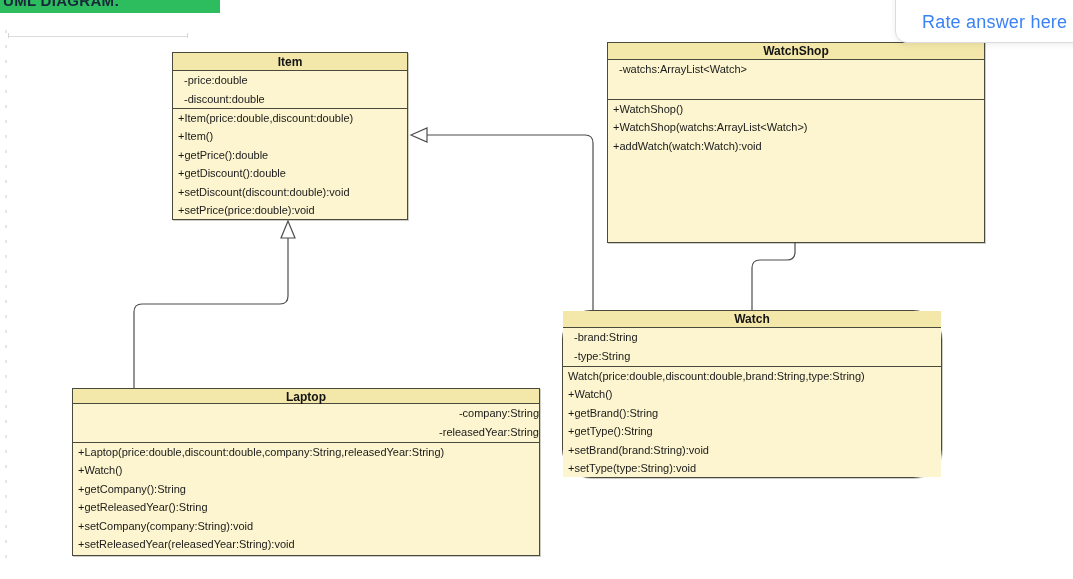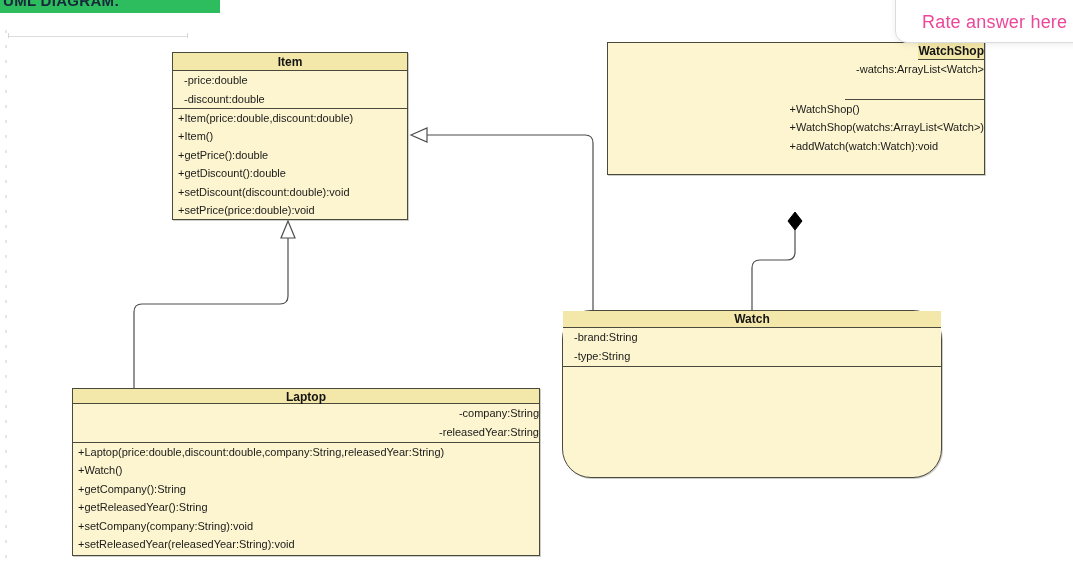--- a/index.html
+++ b/index.html
@@ -53,21 +53,21 @@
   }
   .uml-methods{flex:1;background:#fcf5cf;}
   .uml-attrs .line,.uml-methods .line{
     font-size:11px;color:#1a1a1a;line-height:18.4px;
     padding-left:5px;white-space:nowrap;
   }
   .uml-attrs .line{line-height:19px;margin-left:6px;}
 
   #box-item     {left:172px;top:52px; width:236px;height:168px;}
   #box-item .uml-attrs{height:38px;}
-  #box-watchshop{left:607px;top:42px; width:378px;height:133px;align-items:flex-end;}
+  #box-watchshop{left:607px;top:42px; width:378px;height:201px;}
   #box-watchshop .uml-title{height:17px;line-height:17px;}
   #box-watchshop .uml-attrs{height:40px;}
   #box-watch    {left:562px;top:310px;width:380px;height:168px;border-radius:29px;}
   #box-watch .uml-title{height:17px;line-height:17px;}
   #box-watch .uml-attrs{height:39px;}
   #box-laptop   {left:72px; top:388px;width:468px;height:168px;}
   #box-laptop .uml-title{height:15px;line-height:17px;}
   #box-laptop .uml-attrs{height:39px;text-align:right;}
 
   
@@ -77,21 +77,21 @@
   .rate-popup{
     position:absolute;left:895px;top:-12px;width:210px;height:55px;
     background:#ffffff;border:1px solid #dadcdf;
     border-radius:0 0 0 12px;
     box-shadow:0 2px 6px rgba(0,0,0,.07);
     z-index:10;
     display:flex;align-items:flex-end;
     padding:0 0 9px 26px;box-sizing:border-box;
   }
   .rate-popup span{
-    font-size:18px;color:#ec4899;letter-spacing:.2px;white-space:nowrap;
+    font-size:18px;color:#3b82f6;letter-spacing:.2px;white-space:nowrap;
   }
 </style>
 </head>
 <body>
 
 <div class="heading-highlight">
   <span>UML DIAGRAM:</span>
 </div>
 
 <div class="canvas-top-border"></div>
@@ -143,20 +143,28 @@
       <div class="line">+addWatch(watch:Watch):void</div>
     </div>
 </div>
 
 <div class="uml-class" id="box-watch">
   <div class="uml-title">Watch</div>
   <div class="uml-attrs">
       <div class="line">-brand:String</div>
       <div class="line">-type:String</div>
     </div>
+  <div class="uml-methods">
+      <div class="line">Watch(price:double,discount:double,brand:String,type:String)</div>
+      <div class="line">+Watch()</div>
+      <div class="line">+getBrand():String</div>
+      <div class="line">+getType():String</div>
+      <div class="line">+setBrand(brand:String):void</div>
+      <div class="line">+setType(type:String):void</div>
+    </div>
 </div>
 
 <div class="uml-class" id="box-laptop">
   <div class="uml-title">Laptop</div>
   <div class="uml-attrs">
       <div class="line">-company:String</div>
       <div class="line">-releasedYear:String</div>
     </div>
   <div class="uml-methods">
       <div class="line">+Laptop(price:double,discount:double,company:String,releasedYear:String)</div>

